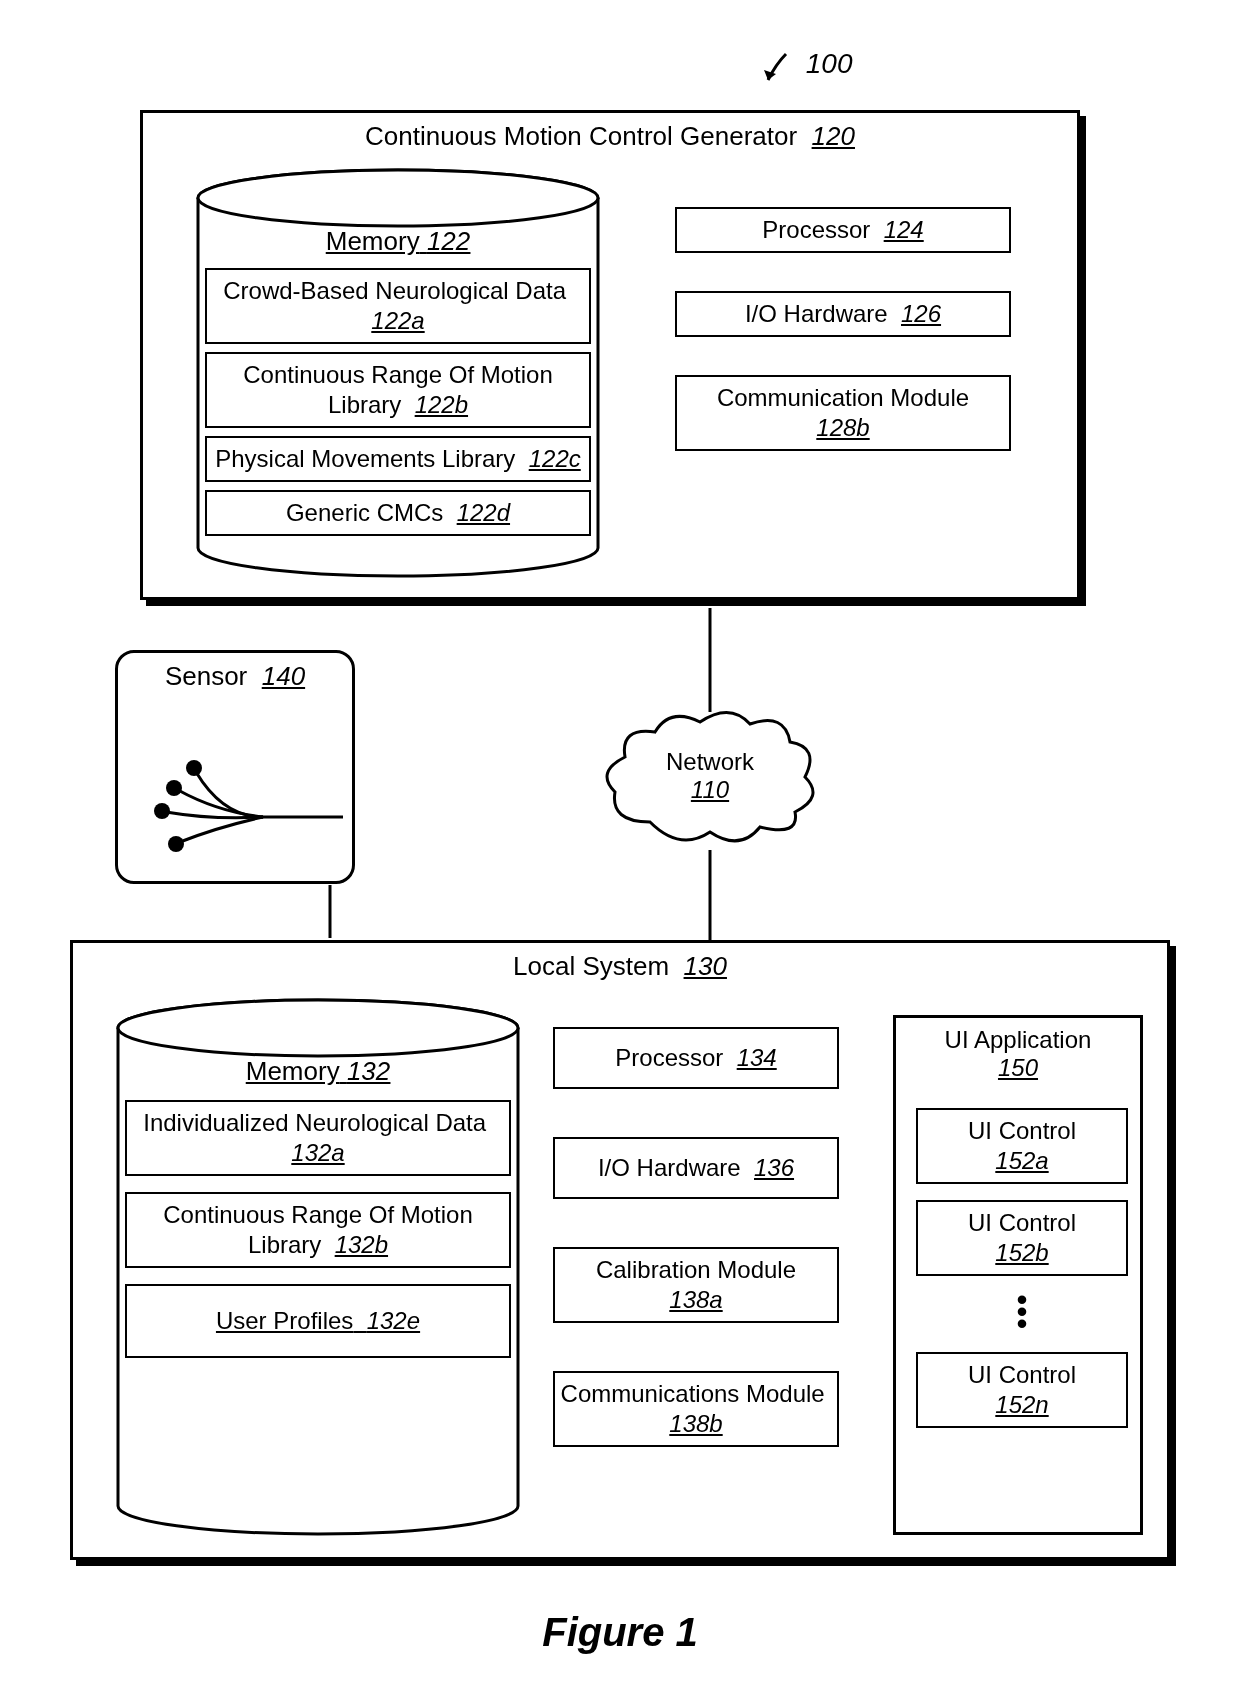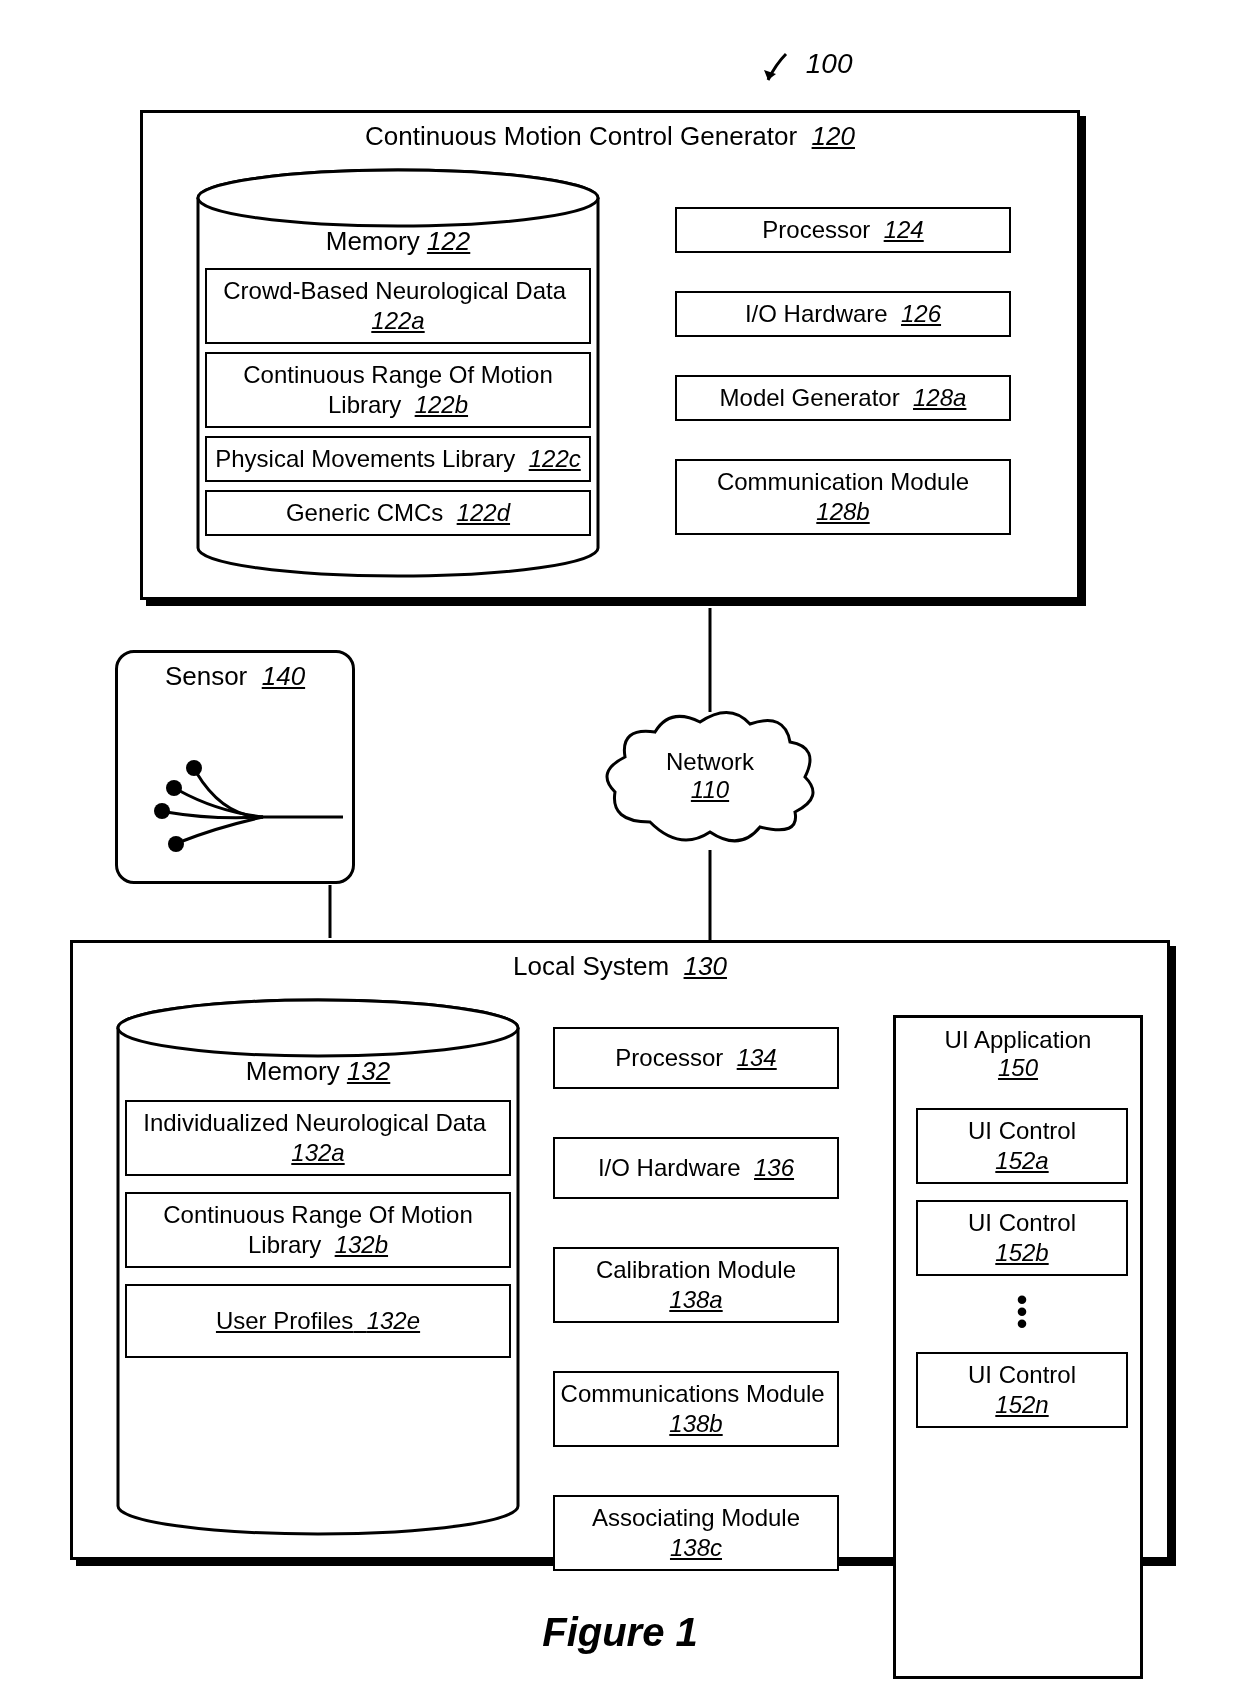--- a/index.html
+++ b/index.html
@@ -60,20 +60,21 @@
 
   
   .cylinder {
     position: absolute;
   }
   .cylinder svg { position: absolute; left: 0; top: 0; }
   .cyl-content {
     position: absolute;
     left: 0; right: 0;
     text-align: center;
+    text-decoration: underline;
   }
 
   
   .cloud-wrap {
     position: absolute;
   }
   .cloud-label {
     position: absolute;
     width: 100%;
     text-align: center;
@@ -151,23 +152,20 @@
         </div>
       </div>
     </div>
 
     <div class="inner-box-stack" style="left:520px; top:90px; width:360px; gap:30px;">
       <div class="inner-box">
         <span>Processor</span>&nbsp; <span class="ref">124</span>
       </div>
       <div class="inner-box">
         <span>I/O Hardware</span>&nbsp; <span class="ref">126</span>
-      </div>
-      <div class="inner-box">
-        <span>Model Generator</span>&nbsp; <span class="ref">128a</span>
       </div>
       <div class="inner-box">
         <span>Communication Module</span><br><span class="ref">128b</span>
       </div>
     </div>
   </div>
 
   <svg style="position:absolute; left:0; top:0;" width="1240" height="1705">
     <line x1="710" y1="588" x2="710" y2="692" stroke="#000" stroke-width="3"></line>
     <line x1="710" y1="830" x2="710" y2="920" stroke="#000" stroke-width="3"></line>
@@ -246,26 +244,23 @@
       </div>
       <div class="inner-box" style="padding:14px 4px;">
         <span>I/O Hardware</span>&nbsp; <span class="ref">136</span>
       </div>
       <div class="inner-box">
         <span>Calibration Module</span><br><span class="ref">138a</span>
       </div>
       <div class="inner-box">
         <span>Communications Module</span>&nbsp; <span class="ref">138b</span>
       </div>
-      <div class="inner-box">
-        <span>Associating Module</span><br><span class="ref">138c</span>
-      </div>
-    </div>
-
-    <div class="plain-box" style="left:820px; top:72px; width:250px; height:664px;">
+    </div>
+
+    <div class="plain-box" style="left:820px; top:72px; width:250px; height:520px;">
       <div class="title" style="font-size:24px;">
         <span>UI Application</span><br><span class="ref">150</span>
       </div>
       <div class="inner-box-stack" style="top:86px; left:8px; right:0; gap:8px;">
         <div class="inner-box">
           <span>UI Control</span><br><span class="ref">152a</span>
         </div>
         <div class="inner-box">
           <span>UI Control</span><br><span class="ref">152b</span>
         </div>

